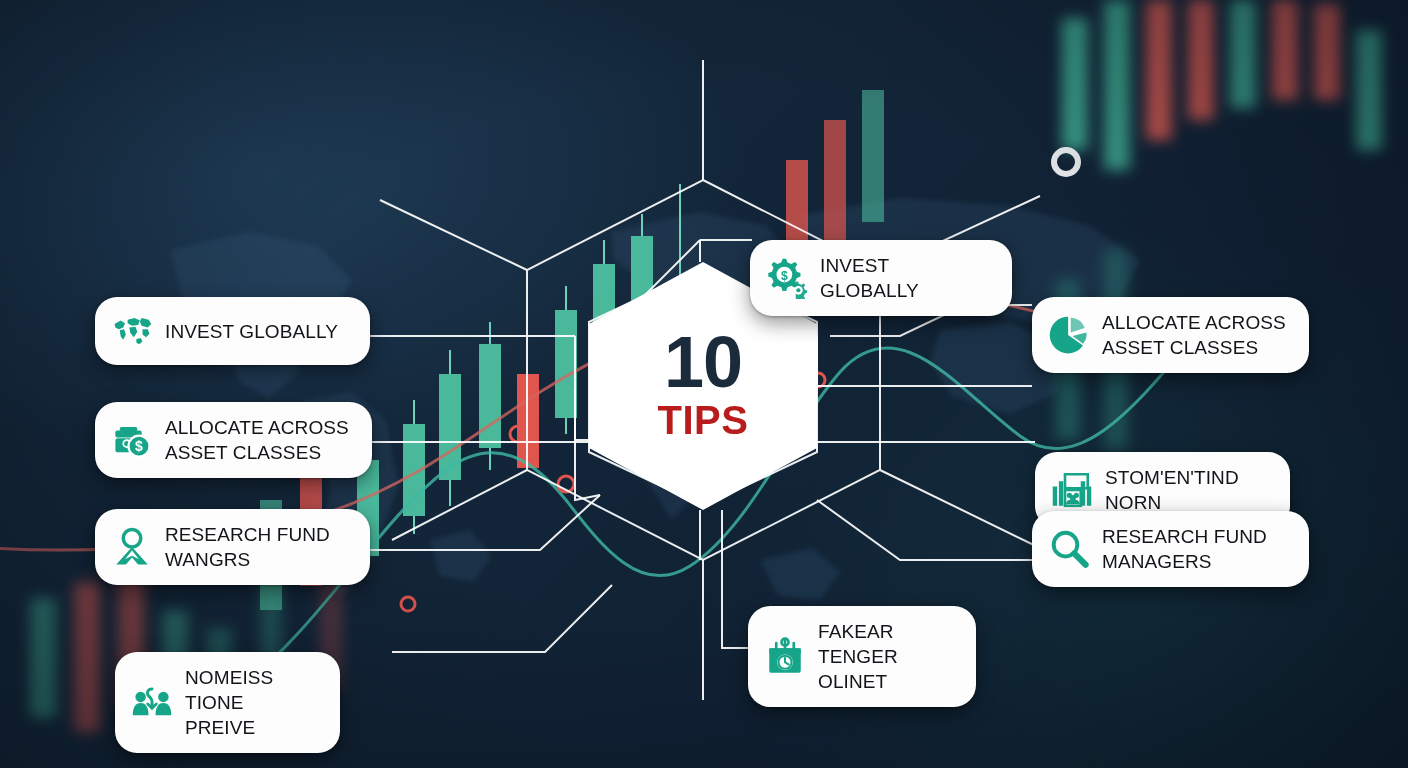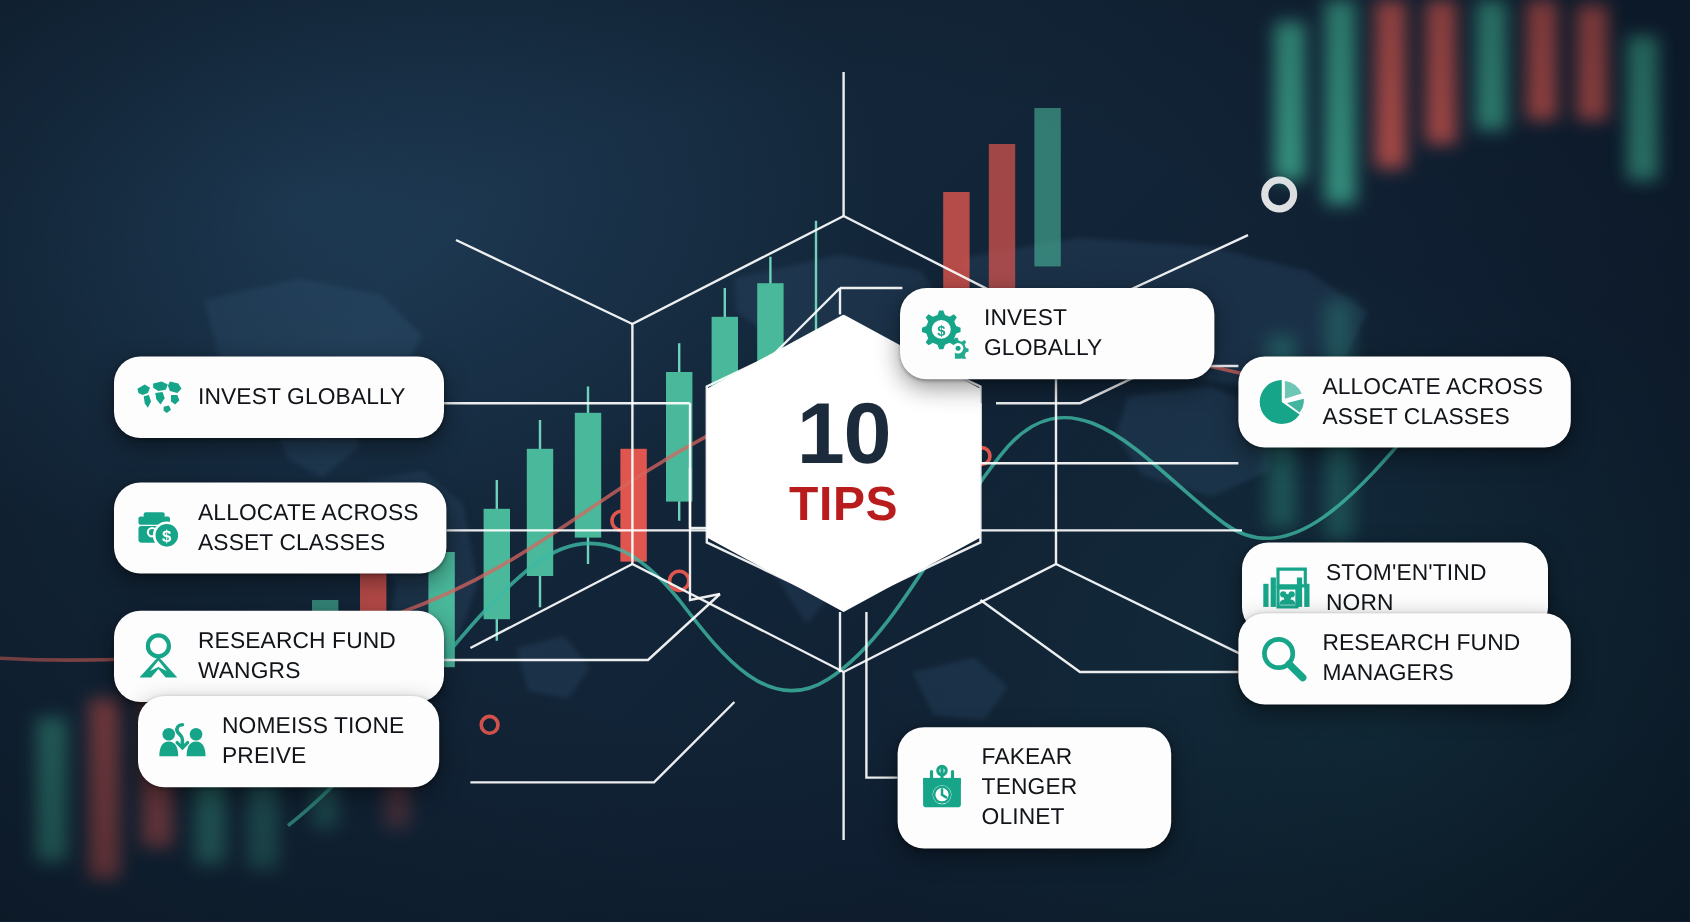--- a/index.html
+++ b/index.html
@@ -66,21 +66,21 @@
   .card .ico svg { width:42px; height:42px; display:block; }
   .card .lbl {
     font-size:19px; font-weight:500; color:#111418; line-height:25px;
     letter-spacing:.1px; white-space:pre-line;
   }
 
   
   #card-l1 { left:95px;   top:297px; width:275px; }
   #card-l2 { left:95px;   top:402px; width:277px; }
   #card-l3 { left:95px;   top:509px; width:275px; }
-  #card-l4 { left:115px;  top:580px; width:251px; }
+  #card-l4 { left:115px;  top:652px; width:225px;justify-content:center; }
 
   #card-t1 { left:750px;  top:240px; width:262px; }
   #card-b1 { left:748px;  top:606px; width:228px; }
 
   #card-r1 { left:1032px; top:297px; width:277px; }
   #card-r2 { left:1035px; top:404px; width:255px;margin-top:48px; }
   #card-r3 { left:1032px; top:511px; width:277px; }
 </style>
 </head>
 <body>

